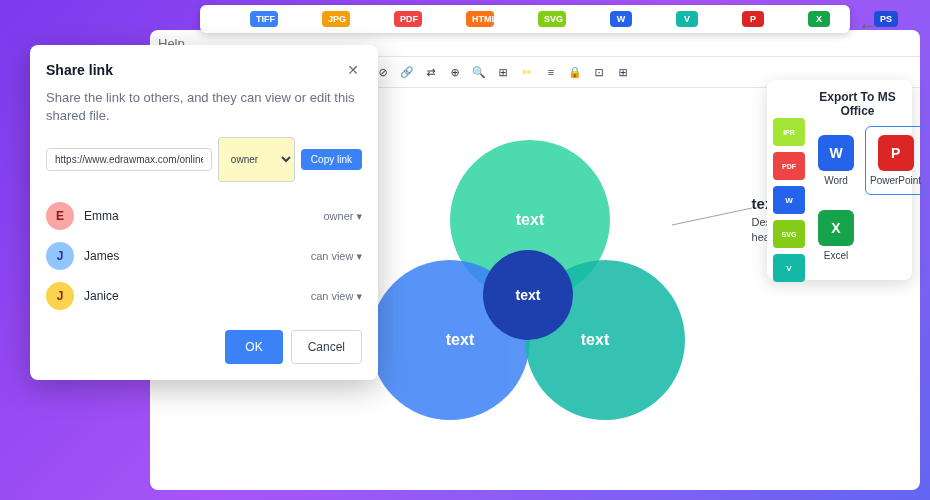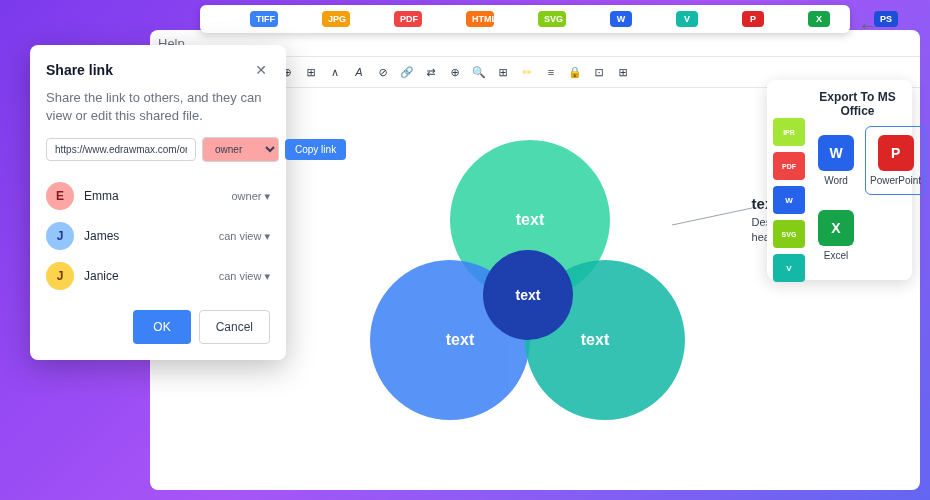--- a/index.html
+++ b/index.html
@@ -123,21 +123,21 @@
       font-weight: 600;
       color: white;
       position: absolute;
     }
 
     
     .share-dialog {
       position: absolute;
       top: 45px;
       left: 30px;
-      width: 256px;
+      width: 348px;
       background: white;
       border-radius: 8px;
       box-shadow: 0 8px 30px rgba(0,0,0,0.25);
       z-index: 20;
       padding: 16px;
     }
 
     .dialog-header {
       display: flex;
       justify-content: space-between;
@@ -181,26 +181,26 @@
       flex: 1;
       padding: 5px 8px;
       border: 1px solid #d1d5db;
       border-radius: 4px;
       font-size: 10px;
       color: #374151;
       background: white;
     }
 
     .owner-select {
-      padding: 5px 8px;
+      padding: 15px 8px;
       border: 1px solid #d1d5db;
       border-radius: 4px;
       font-size: 10px;
       color: #374151;
-      background: #fca5a5;
+      background: #fef9c3;
       cursor: pointer;
       white-space: nowrap;
     }
 
     .copy-link-btn {
       padding: 5px 10px;
       background: #3b82f6;
       color: white;
       border: none;
       border-radius: 4px;

